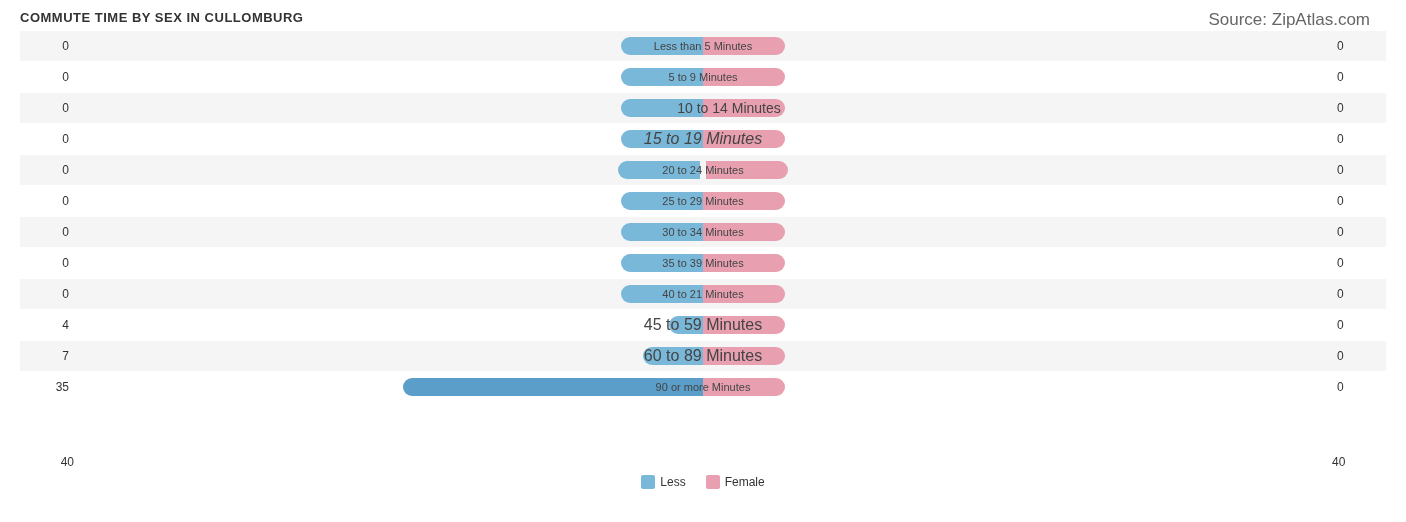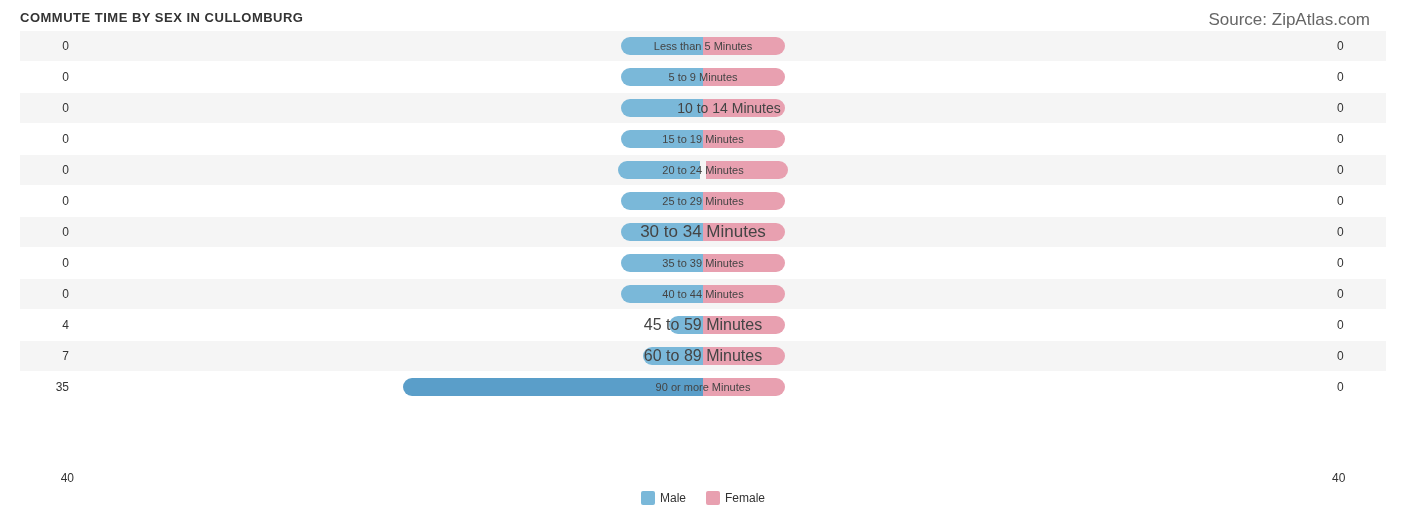--- a/index.html
+++ b/index.html
@@ -32,21 +32,21 @@
       color: #666;
     }
     .chart-area {
       width: 100%;
       height: 420px;
       position: relative;
     }
     .axis-area {
       display: flex;
       width: 100%;
-      margin-top: 20px;
+      margin-top: 4px;
     }
     .axis-left {
       width: 60px;
       text-align: right;
       font-size: 12px;
       color: #333;
       padding-right: 6px;
     }
     .axis-right {
       width: 60px;
@@ -123,21 +123,21 @@
       </div>
       <div style="display: flex; align-items: center; height: 30px; background: rgb(255, 255, 255); margin-bottom: 1px;">
         <div style="width: 55px; text-align: right; font-size: 12px; color: rgb(51, 51, 51); padding-right: 6px; flex-shrink: 0;">0</div>
         <div style="flex: 1 1 0%; display: flex; align-items: center; position: relative; height: 30px;">
           <div style="width: 50%; display: flex; align-items: center; justify-content: flex-end; height: 30px;">
             <div style="height: 18px; width: 82px; background: rgb(122, 184, 217); border-radius: 9px 0px 0px 9px; min-width: 4px;"></div>
           </div>
           <div style="width: 50%; display: flex; align-items: center; justify-content: flex-start; height: 30px;">
             <div style="height: 18px; width: 82px; background: rgb(232, 160, 176); border-radius: 0px 9px 9px 0px; min-width: 4px;"></div>
           </div>
-          <div style="position: absolute; left: 50%; transform: translateX(-50%); font-size: 11px; color: rgb(68, 68, 68); white-space: nowrap; z-index: 5; pointer-events: none;">15 to 19 Minutes</div>
+          <div style="position: absolute; left: 50%; transform: translateX(-50%); font-size: 16px; color: rgb(68, 68, 68); white-space: nowrap; z-index: 5; pointer-events: none; font-style: italic;">15 to 19 Minutes</div>
         </div>
         <div style="width: 55px; text-align: left; font-size: 12px; color: rgb(51, 51, 51); padding-left: 6px; flex-shrink: 0;">0</div>
       </div>
       <div style="display: flex; align-items: center; height: 30px; background: rgb(245, 245, 245); margin-bottom: 1px;">
         <div style="width: 55px; text-align: right; font-size: 12px; color: rgb(51, 51, 51); padding-right: 6px; flex-shrink: 0;">0</div>
         <div style="flex: 1 1 0%; display: flex; align-items: center; position: relative; height: 30px; gap: 6px;">
           <div style="width: 50%; display: flex; align-items: center; justify-content: flex-end; height: 30px;">
             <div style="height: 18px; width: 82px; background: rgb(122, 184, 217); border-radius: 9px 0px 0px 9px; min-width: 4px;"></div>
           </div>
           <div style="width: 50%; display: flex; align-items: center; justify-content: flex-start; height: 30px;">
@@ -162,21 +162,21 @@
       </div>
       <div style="display: flex; align-items: center; height: 30px; background: rgb(245, 245, 245); margin-bottom: 1px;">
         <div style="width: 55px; text-align: right; font-size: 12px; color: rgb(51, 51, 51); padding-right: 6px; flex-shrink: 0;">0</div>
         <div style="flex: 1 1 0%; display: flex; align-items: center; position: relative; height: 30px;">
           <div style="width: 50%; display: flex; align-items: center; justify-content: flex-end; height: 30px;">
             <div style="height: 18px; width: 82px; background: rgb(122, 184, 217); border-radius: 9px 0px 0px 9px; min-width: 4px;"></div>
           </div>
           <div style="width: 50%; display: flex; align-items: center; justify-content: flex-start; height: 30px;">
             <div style="height: 18px; width: 82px; background: rgb(232, 160, 176); border-radius: 0px 9px 9px 0px; min-width: 4px;"></div>
           </div>
-          <div style="position: absolute; left: 50%; transform: translateX(-50%); font-size: 17px; color: rgb(68, 68, 68); white-space: nowrap; z-index: 5; pointer-events: none;">30 to 34 Minutes</div>
+          <div style="position: absolute; left: 50%; transform: translateX(-50%); font-size: 11px; color: rgb(68, 68, 68); white-space: nowrap; z-index: 5; pointer-events: none;">30 to 34 Minutes</div>
         </div>
         <div style="width: 55px; text-align: left; font-size: 12px; color: rgb(51, 51, 51); padding-left: 6px; flex-shrink: 0;">0</div>
       </div>
       <div style="display: flex; align-items: center; height: 30px; background: rgb(255, 255, 255); margin-bottom: 1px;">
         <div style="width: 55px; text-align: right; font-size: 12px; color: rgb(51, 51, 51); padding-right: 6px; flex-shrink: 0;">0</div>
         <div style="flex: 1 1 0%; display: flex; align-items: center; position: relative; height: 30px;">
           <div style="width: 50%; display: flex; align-items: center; justify-content: flex-end; height: 30px;">
             <div style="height: 18px; width: 82px; background: rgb(122, 184, 217); border-radius: 9px 0px 0px 9px; min-width: 4px;"></div>
           </div>
           <div style="width: 50%; display: flex; align-items: center; justify-content: flex-start; height: 30px;">
@@ -188,21 +188,21 @@
       </div>
       <div style="display: flex; align-items: center; height: 30px; background: rgb(245, 245, 245); margin-bottom: 1px;">
         <div style="width: 55px; text-align: right; font-size: 12px; color: rgb(51, 51, 51); padding-right: 6px; flex-shrink: 0;">0</div>
         <div style="flex: 1 1 0%; display: flex; align-items: center; position: relative; height: 30px;">
           <div style="width: 50%; display: flex; align-items: center; justify-content: flex-end; height: 30px;">
             <div style="height: 18px; width: 82px; background: rgb(122, 184, 217); border-radius: 9px 0px 0px 9px; min-width: 4px;"></div>
           </div>
           <div style="width: 50%; display: flex; align-items: center; justify-content: flex-start; height: 30px;">
             <div style="height: 18px; width: 82px; background: rgb(232, 160, 176); border-radius: 0px 9px 9px 0px; min-width: 4px;"></div>
           </div>
-          <div style="position: absolute; left: 50%; transform: translateX(-50%); font-size: 11px; color: rgb(68, 68, 68); white-space: nowrap; z-index: 5; pointer-events: none;">40 to 44 Minutes</div>
+          <div style="position: absolute; left: 50%; transform: translateX(-50%); font-size: 11px; color: rgb(68, 68, 68); white-space: nowrap; z-index: 5; pointer-events: none;">40 to 21 Minutes</div>
         </div>
         <div style="width: 55px; text-align: left; font-size: 12px; color: rgb(51, 51, 51); padding-left: 6px; flex-shrink: 0;">0</div>
       </div>
       <div style="display: flex; align-items: center; height: 30px; background: rgb(255, 255, 255); margin-bottom: 1px;">
         <div style="width: 55px; text-align: right; font-size: 12px; color: rgb(51, 51, 51); padding-right: 6px; flex-shrink: 0;">4</div>
         <div style="flex: 1 1 0%; display: flex; align-items: center; position: relative; height: 30px;">
           <div style="width: 50%; display: flex; align-items: center; justify-content: flex-end; height: 30px;">
             <div style="height: 18px; width: 34.2857px; background: rgb(122, 184, 217); border-radius: 9px 0px 0px 9px; min-width: 4px;"></div>
           </div>
           <div style="width: 50%; display: flex; align-items: center; justify-content: flex-start; height: 30px;">
@@ -245,20 +245,20 @@
     <div style="flex:1; display:flex; justify-content:space-between; padding: 0 4px;">
       <span style="font-size:12px;color:#333;"></span>
       <span style="font-size:12px;color:#333;"></span>
     </div>
     <div class="axis-right">40</div>
   </div>
 
   <div class="legend">
     <div class="legend-item">
       <div class="legend-box" style="background:#7ab8d9;"></div>
-      <span>Male</span>
+      <span>Less</span>
     </div>
     <div class="legend-item">
       <div class="legend-box" style="background:#e8a0b0;"></div>
       <span>Female</span>
     </div>
   </div>
 </div>
 
 </body></html>

